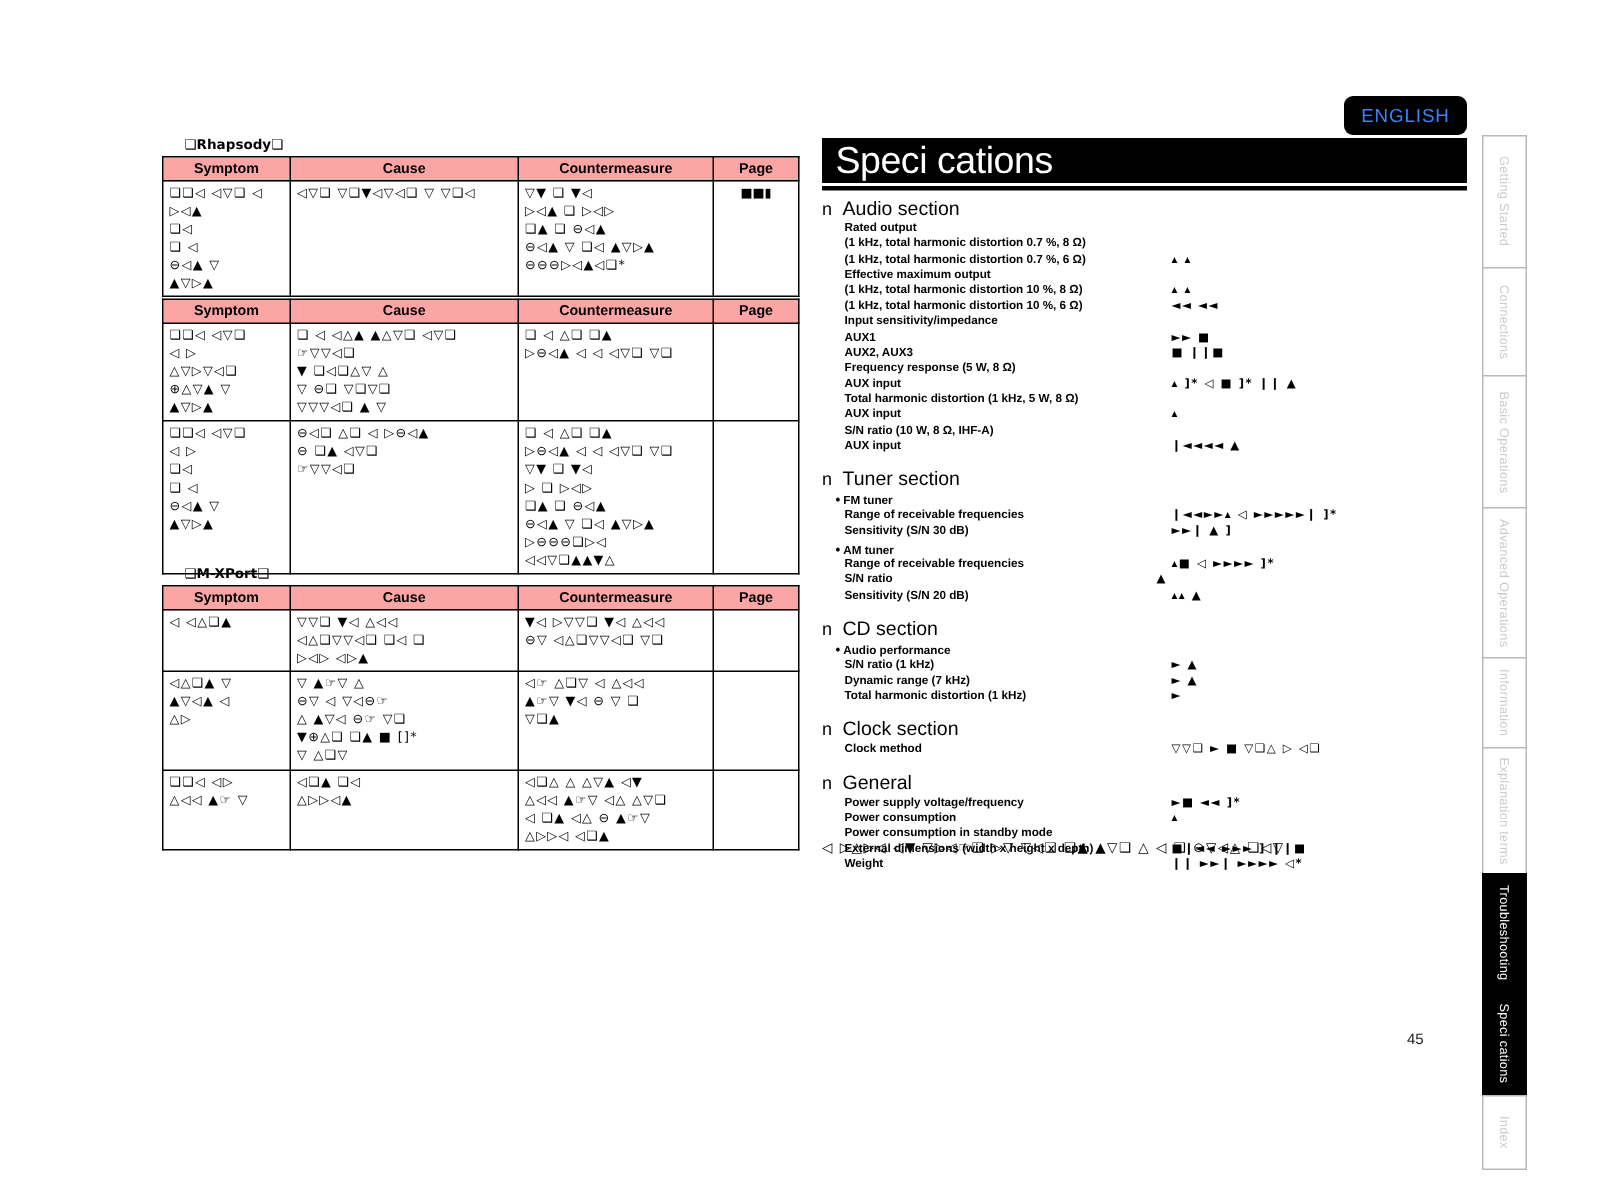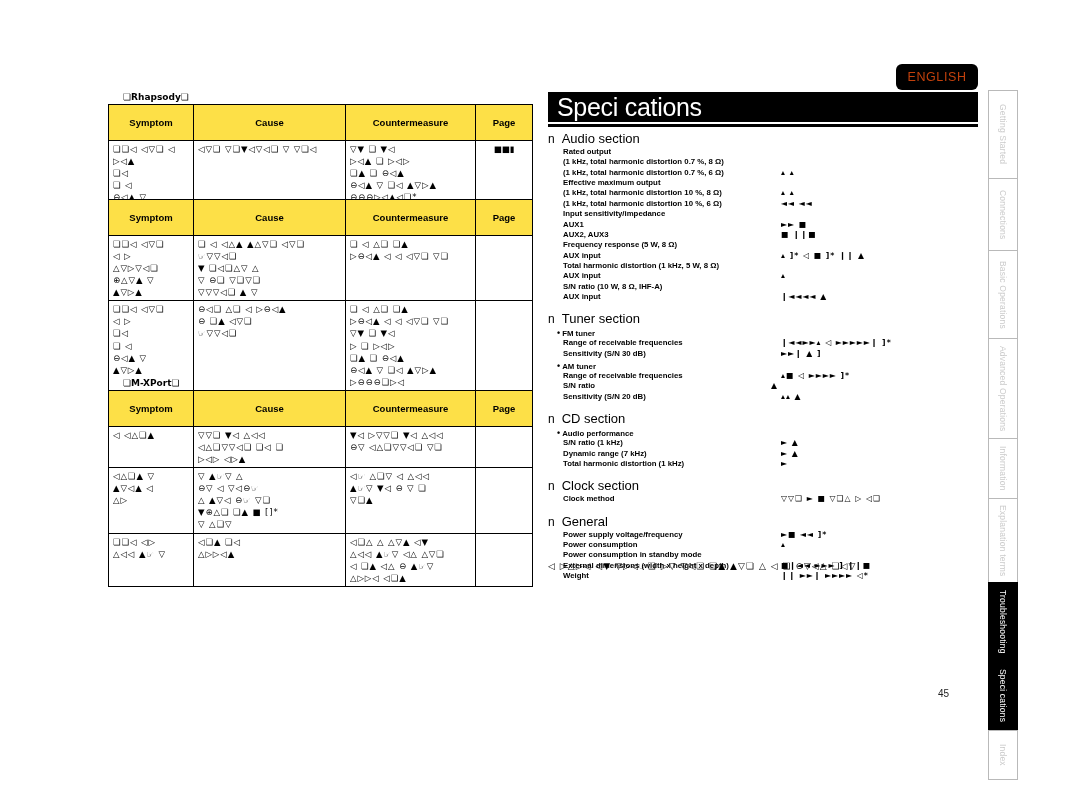--- a/index.html
+++ b/index.html
@@ -16,21 +16,21 @@
   }
 
   .page { position: absolute; inset: 0; }
 
   
   .english-badge {
     position: absolute;
     left: 896px; top: 64px;
     width: 82px; height: 26px;
     background: #000000;
-    color: #c2410c;
+    color: #3b82f6;
     border-radius: 6px;
     font-size: 12.5px;
     font-weight: 400;
     letter-spacing: 0.6px;
     display: flex; align-items: center; justify-content: center;
   }
 
   
   .title-bar {
     position: absolute;
@@ -115,25 +115,25 @@
     font-family: "DejaVu Sans", sans-serif;
     letter-spacing: 0px;
     padding-left: 15px;
   }
   table.ts {
     width: 424px;
     border-collapse: collapse;
     table-layout: fixed;
   }
   table.ts th {
-    background: #fde047;
+    background: #fca5a5;
     border: 1px solid #000000;
     font-size: 9.5px;
     font-weight: bold;
-    padding: 12px 2px;
+    padding: 2px 2px;
     text-align: center;
     font-family: "Liberation Sans", sans-serif;
   }
   table.ts td {
     border: 1px solid #000000;
     vertical-align: top;
     padding: 2px 4px;
     font-size: 8.5px;
     line-height: 1.42;
     font-family: "DejaVu Sans", sans-serif;

